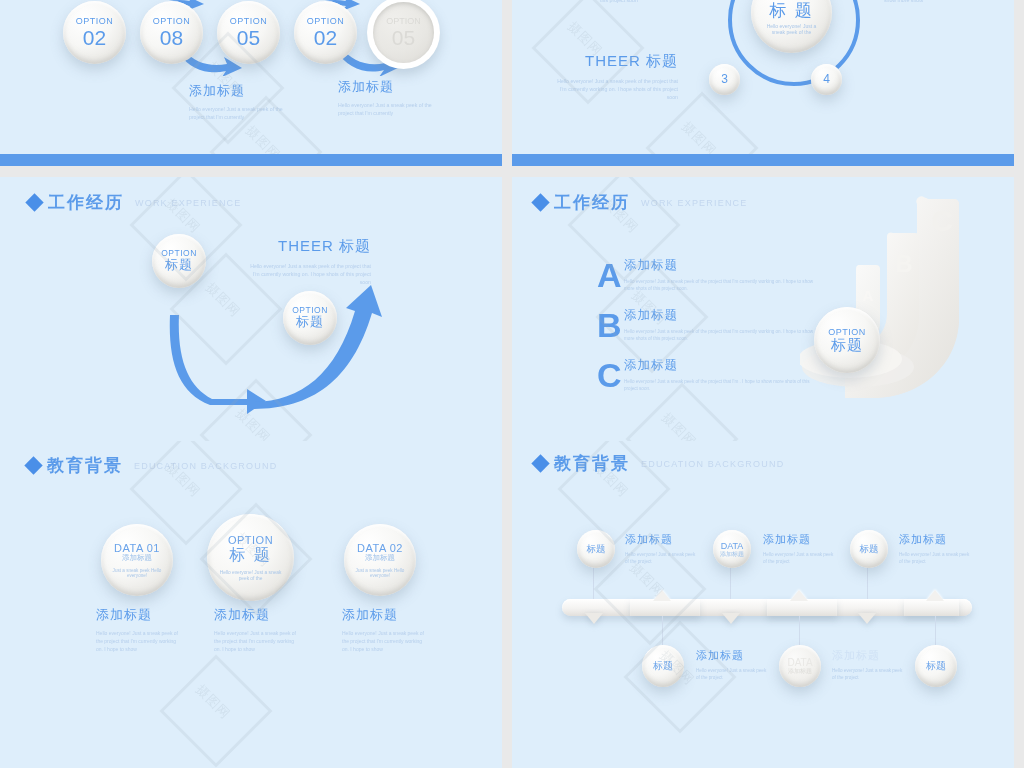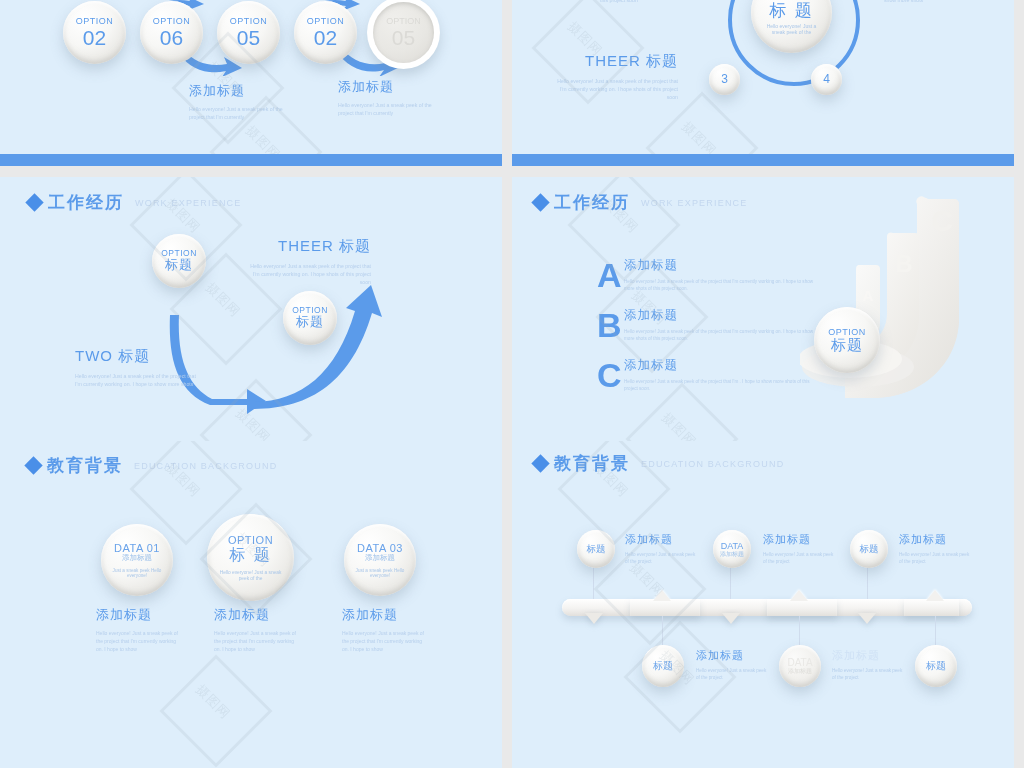--- a/index.html
+++ b/index.html
@@ -109,21 +109,21 @@
     <svg class="arw" style="left:336px;top:46px;" width="66" height="30">
       <path d="M0 4 C10 22 30 29 48 24 L43 31 L64 21 L45 9 L49 17 C32 21 14 15 6 1 Z" fill="#5b9bea"></path>
     </svg>
 
     <div class="pcircle" style="left:63px;top:1px;width:63px;height:63px;">
       <div class="lbl-opt" style="font-size:9px;">OPTION</div>
       <div class="lbl-num" style="font-size:21px;font-weight:300;">02</div>
     </div>
     <div class="pcircle" style="left:140px;top:1px;width:63px;height:63px;">
       <div class="lbl-opt" style="font-size:9px;">OPTION</div>
-      <div class="lbl-num" style="font-size:21px;font-weight:300;">06</div>
+      <div class="lbl-num" style="font-size:21px;font-weight:300;">08</div>
     </div>
     <div class="pcircle" style="left:217px;top:1px;width:63px;height:63px;">
       <div class="lbl-opt" style="font-size:9px;">OPTION</div>
       <div class="lbl-num" style="font-size:21px;font-weight:300;">05</div>
     </div>
     <div class="pcircle" style="left:294px;top:1px;width:63px;height:63px;">
       <div class="lbl-opt" style="font-size:9px;">OPTION</div>
       <div class="lbl-num" style="font-size:21px;font-weight:300;">02</div>
     </div>
 
@@ -211,24 +211,20 @@
     <div class="pcircle" style="left:283px;top:114px;width:54px;height:54px;">
       <div class="lbl-opt" style="font-size:8.5px;">OPTION</div>
       <div class="lbl-cn" style="font-size:13px;letter-spacing:1px;">标题</div>
     </div>
 
     <div style="position:absolute;left:243px;top:60px;width:128px;text-align:right;">
       <div class="t-cn" style="font-size:15px;letter-spacing:1px;">THEER 标题</div>
       <div class="t-body" style="font-size:5.2px;margin-top:6px;">Hello everyone! Just a sneak peek of the project that I'm currently working on. I hope shots of this project soon</div>
     </div>
 
-    <div style="position:absolute;left:75px;top:170px;width:128px;">
-      <div class="t-cn" style="font-size:15px;letter-spacing:1px;">TWO 标题</div>
-      <div class="t-body" style="font-size:5.2px;margin-top:6px;">Hello everyone! Just a sneak peek of the project that I'm currently working on. I hope to show more shots</div>
-    </div>
 
     <div class="wm" style="left:146px;top:8px;">
       <div class="wbox"></div>
         <div class="wtxt">摄图网</div>
     </div>
     <div class="wm" style="left:186px;top:92px;">
       <div class="wbox"></div>
         <div class="wtxt">摄图网</div>
     </div>
     <div class="wm" style="left:216px;top:218px;">
@@ -333,21 +329,21 @@
       <div style="font-size:11px;color:#6aa3ea;letter-spacing:.5px;">OPTION</div>
       <div style="font-size:16px;color:#6aa3ea;letter-spacing:2px;">标 题</div>
       <div style="font-size:4.8px;color:#a9c6e8;margin-top:6px;width:62px;">Hello everyone! Just a sneak peek of the</div>
     </div>
     <div style="position:absolute;left:214px;top:165px;width:86px;">
       <div class="t-cn" style="font-size:13px;letter-spacing:1px;">添加标题</div>
       <div class="t-body" style="font-size:5px;margin-top:6px;">Hello everyone! Just a sneak peek of the project that I'm currently working on. I hope to show</div>
     </div>
 
     <div class="pcircle" style="left:344px;top:83px;width:72px;height:72px;">
-      <div style="font-size:11px;color:#6aa3ea;letter-spacing:.5px;">DATA 03</div>
+      <div style="font-size:11px;color:#6aa3ea;letter-spacing:.5px;">DATA 02</div>
       <div style="font-size:7.5px;color:#9cc0ea;">添加标题</div>
       <div style="font-size:4.6px;color:#a9c6e8;margin-top:5px;width:52px;">Just a sneak peek Hello everyone!</div>
     </div>
     <div style="position:absolute;left:342px;top:165px;width:86px;">
       <div class="t-cn" style="font-size:13px;letter-spacing:1px;">添加标题</div>
       <div class="t-body" style="font-size:5px;margin-top:6px;">Hello everyone! Just a sneak peek of the project that I'm currently working on. I hope to show</div>
     </div>
 
     <div class="wm" style="left:146px;top:8px;">
       <div class="wbox"></div>

